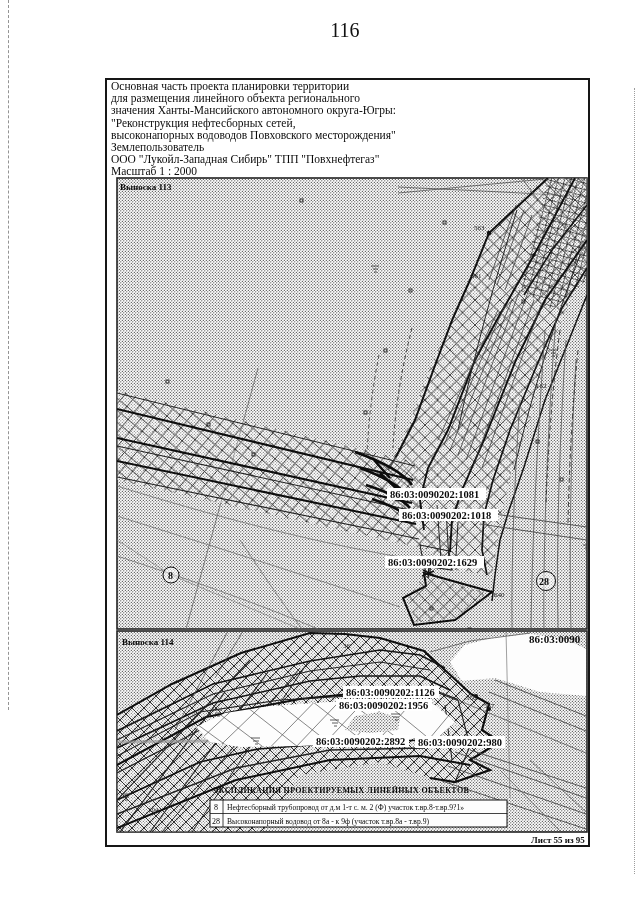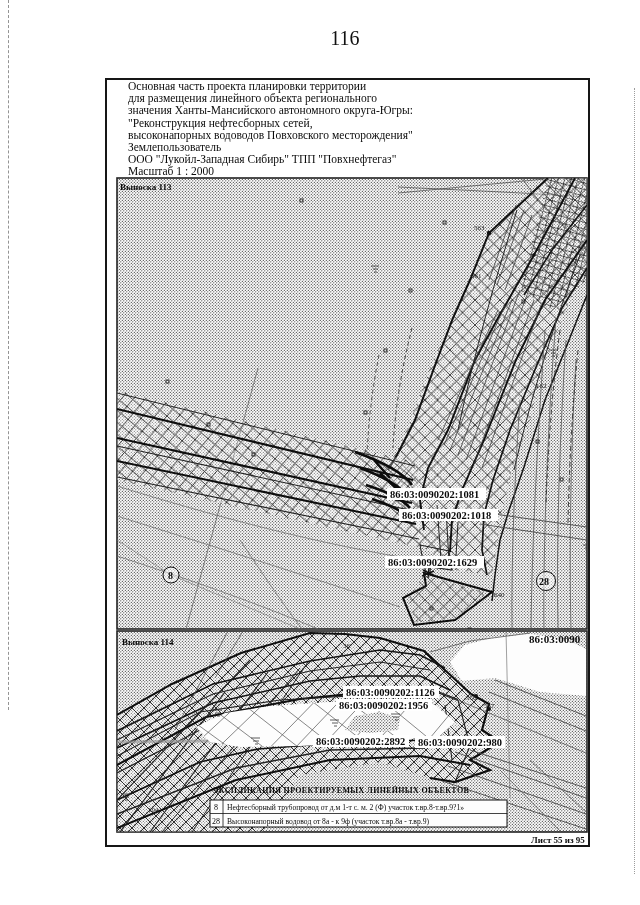--- a/index.html
+++ b/index.html
@@ -8,25 +8,25 @@
   .abs{position:absolute;}
 </style>
 </head>
 <body>
 <div id="page">
 
   <div class="abs" style="left:8px;top:0;width:0;height:710px;border-left:1px dashed rgba(60,60,60,0.55);"></div>
 
   <div class="abs" style="left:634px;top:88px;width:0;height:786px;border-left:1px dotted rgba(90,90,90,0.6);"></div>
 
-  <div class="abs" style="left:300px;top:27px;width:90px;text-align:center;font-size:20px;color:#111;">116</div>
+  <div class="abs" style="left:300px;top:19px;width:90px;text-align:center;font-size:20px;color:#111;">116</div>
 
   <div class="abs" style="left:105px;top:78px;width:481px;height:765px;border:2px solid #161616;"></div>
 
-  <div class="abs" style="left:128px;top:80px;width:470px;font-size:11.5px;line-height:12.2px;color:#0c0c0c;">
+  <div class="abs" style="left:111px;top:80px;width:470px;font-size:11.5px;line-height:12.2px;color:#0c0c0c;">
     Основная часть проекта планировки территории<br>
     для размещения линейного объекта регионального<br>
     значения Ханты-Мансийского автономного округа-Югры:<br>
     "Реконструкция нефтесборных сетей,<br>
     высоконапорных водоводов Повховского месторождения"<br>
     Землепользователь<br>
     ООО "Лукойл-Западная Сибирь" ТПП "Повхнефтегаз"<br>
     Масштаб 1 : 2000
   </div>
 

